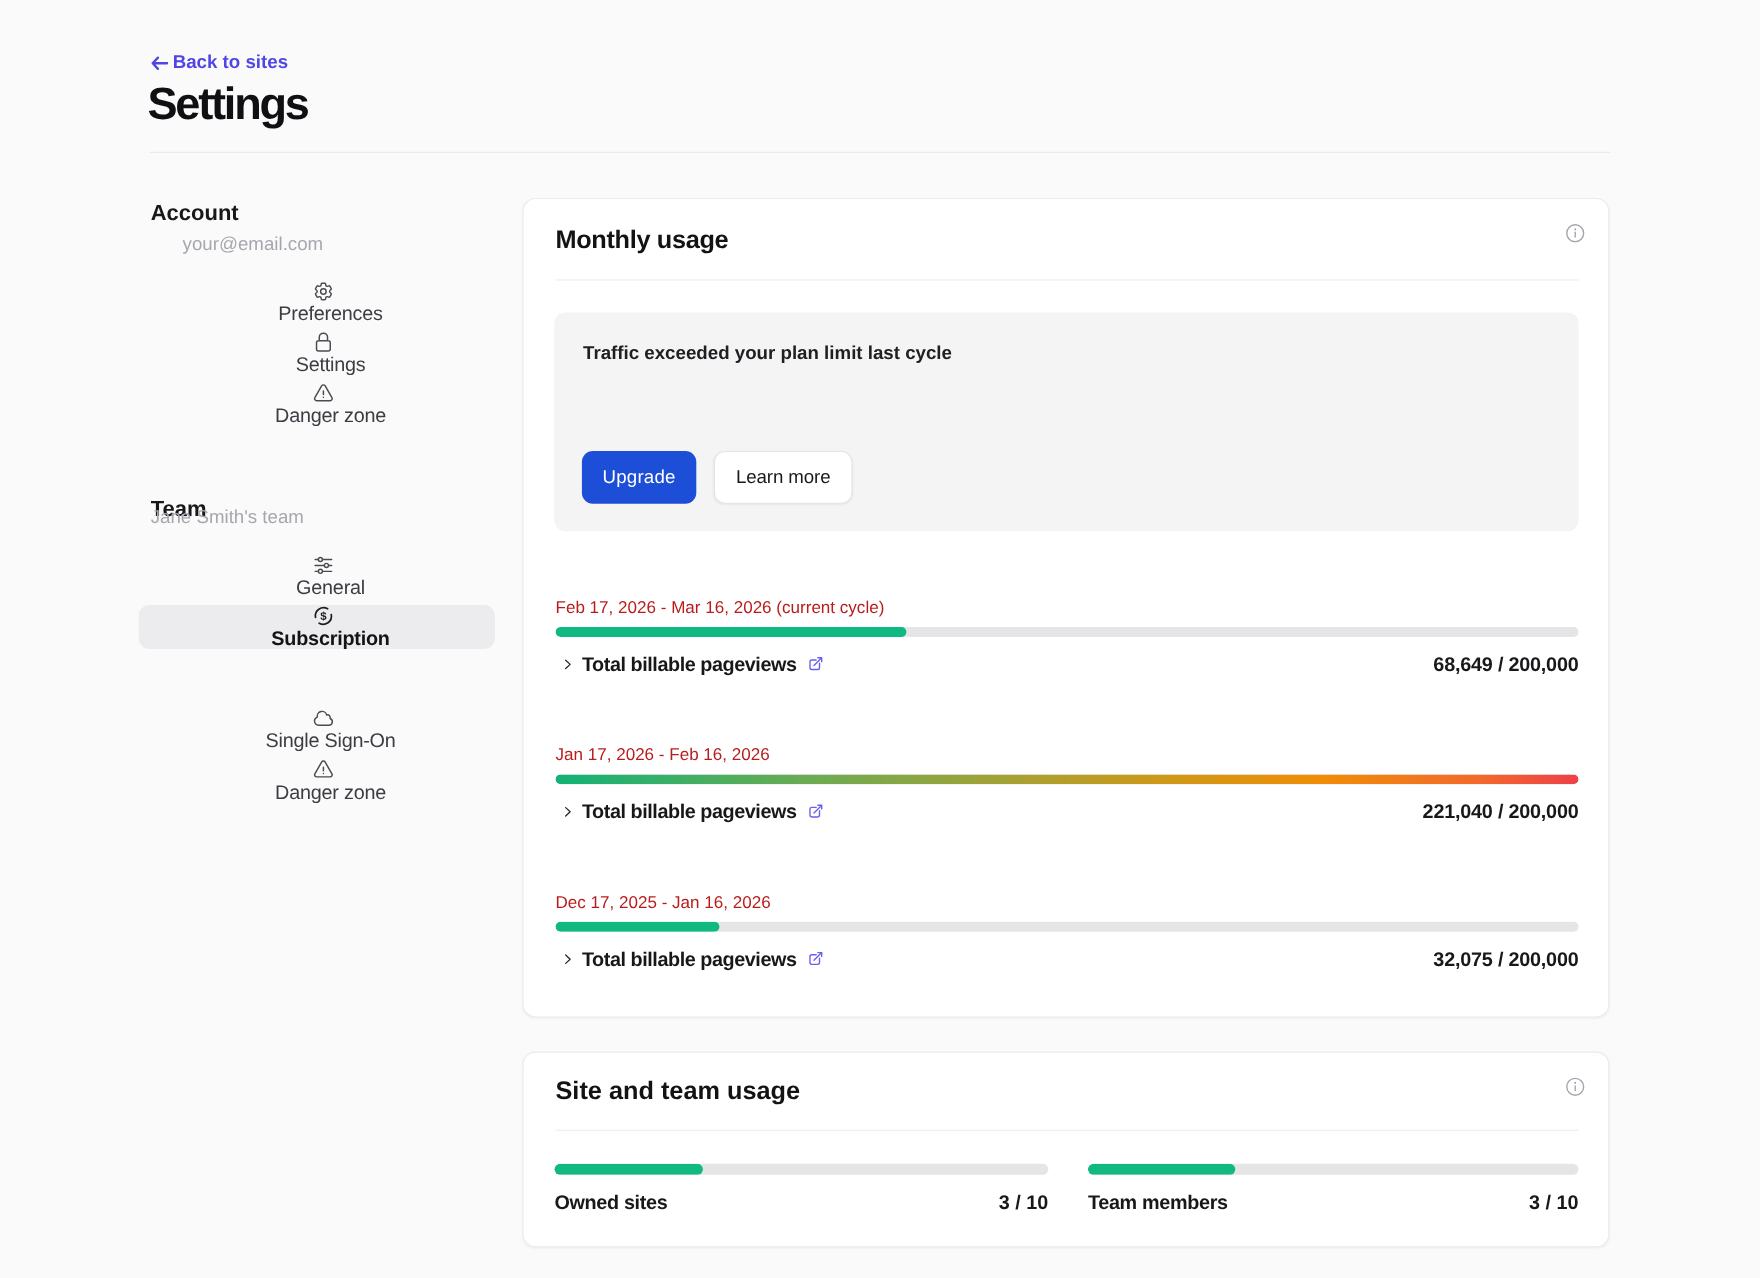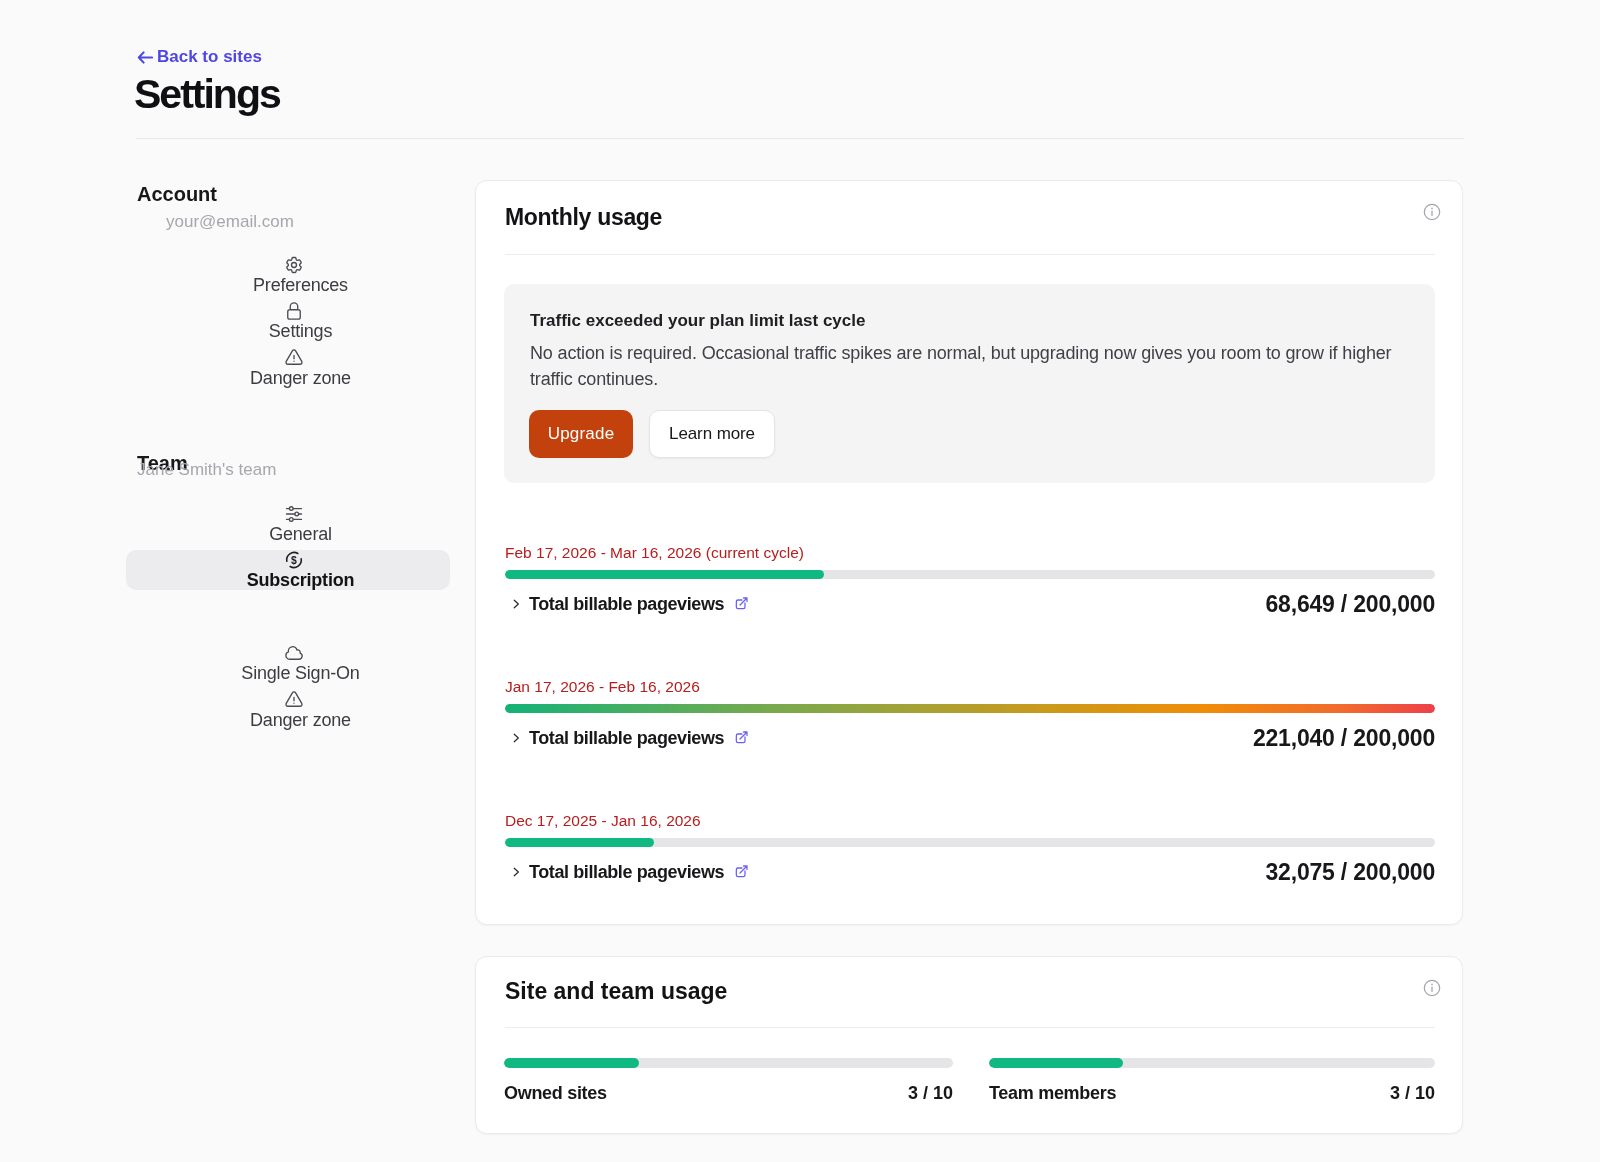--- a/index.html
+++ b/index.html
@@ -39,37 +39,37 @@
 
 
 .notice { position:absolute; left:28px; top:103px; width:931px; height:199px;
   background:#f4f4f5; border-radius:10px; }
 .notice h3 { position:absolute; left:26px; top:27px; font-size:17px; font-weight:bold; color:#202024; }
 .notice p { position:absolute; left:26px; top:57px; width:905px; font-size:18px;
   line-height:25.5px; color:#3f3f46; letter-spacing:-0.15px; }
 .btns { position:absolute; left:25px; top:126px; height:48px; display:flex; }
 .btn { height:48px; display:flex; align-items:center; justify-content:center;
   border-radius:10px; font-size:17px; }
-.btn.primary { width:104px; background:#c2410c; color:#fff; font-weight:400; letter-spacing:0.2px; }
+.btn.primary { width:104px; background:#1d4ed8; color:#fff; font-weight:400; letter-spacing:0.2px; }
 .btn.secondary { width:126px; margin-left:16px; background:#fff; border:1px solid #e4e4e7;
   color:#18181b; font-weight:400; letter-spacing:-0.1px;
   box-shadow:0 1px 2px rgba(16,16,20,0.05); }
 
 
 .cycle { position:absolute; left:29px; width:930px; }
 .cycle .date { font-size:15.5px; color:#b91c1c; line-height:18px; }
 .track { position:relative; width:100%; height:9px; border-radius:5px; background:#e5e5e8;
   overflow:hidden; }
 .fill { position:absolute; left:0; top:0; height:100%; border-radius:5px; background:#10b981; }
 .fill.grad2 { background:linear-gradient(90deg,#13b277 0%,#6cab52 25%,#a7a133 45%,#cf9818 60%,#f08d07 75%,#f26a2c 90%,#ee4049 100%); }
 .usage-row { position:absolute; left:29px; width:930px; display:flex; align-items:center; }
 .chev { width:14px; height:14px; margin-left:4px; }
 .usage-row .nm { margin-left:6px; font-size:18px; font-weight:bold; color:#18181b; letter-spacing:-0.4px; }
 .ext { width:16px; height:16px; margin-left:9px; }
-.usage-row .val { margin-left:auto; font-size:23px; font-weight:bold; color:#18181b; letter-spacing:-0.2px; }
+.usage-row .val { margin-left:auto; font-size:18px; font-weight:bold; color:#18181b; letter-spacing:-0.2px; }
 
 
 .c2col { position:absolute; }
 .c2col .track { height:10px; }
 .c2row { display:flex; margin-top:15px; }
 .c2row .nm { font-size:18px; font-weight:bold; color:#18181b; letter-spacing:-0.3px; }
 .c2row .val { margin-left:auto; font-size:18px; font-weight:bold; color:#18181b; }
 </style>
 </head>
 <body>
@@ -140,21 +140,20 @@
     <div class="card-title">Monthly usage</div>
     <svg class="info" viewBox="0 0 24 24" fill="none" stroke="#a4a4ac" stroke-width="1.5">
         <circle cx="12" cy="12" r="9.2"></circle>
         <path d="M12 11v5.2" stroke-linecap="round"></path>
         <path d="M12 7.6v.3" stroke-linecap="round" stroke-width="2"></path>
       </svg>
     <div class="carddiv"></div>
 
     <div class="notice">
       <h3>Traffic exceeded your plan limit last cycle</h3>
-      <p>No action is required. Occasional traffic spikes are normal, but upgrading now gives you room to grow if higher<br>traffic continues.</p>
       <div class="btns">
         <div class="btn primary">Upgrade</div>
         <div class="btn secondary">Learn more</div>
       </div>
     </div>
 
     <div class="cycle" style="top:363px;">
       <div class="date">Feb 17, 2026 - Mar 16, 2026 (current cycle)</div>
       <div class="track" style="margin-top:8px;">
           <div class="fill" style="width:34.3%;"></div>

